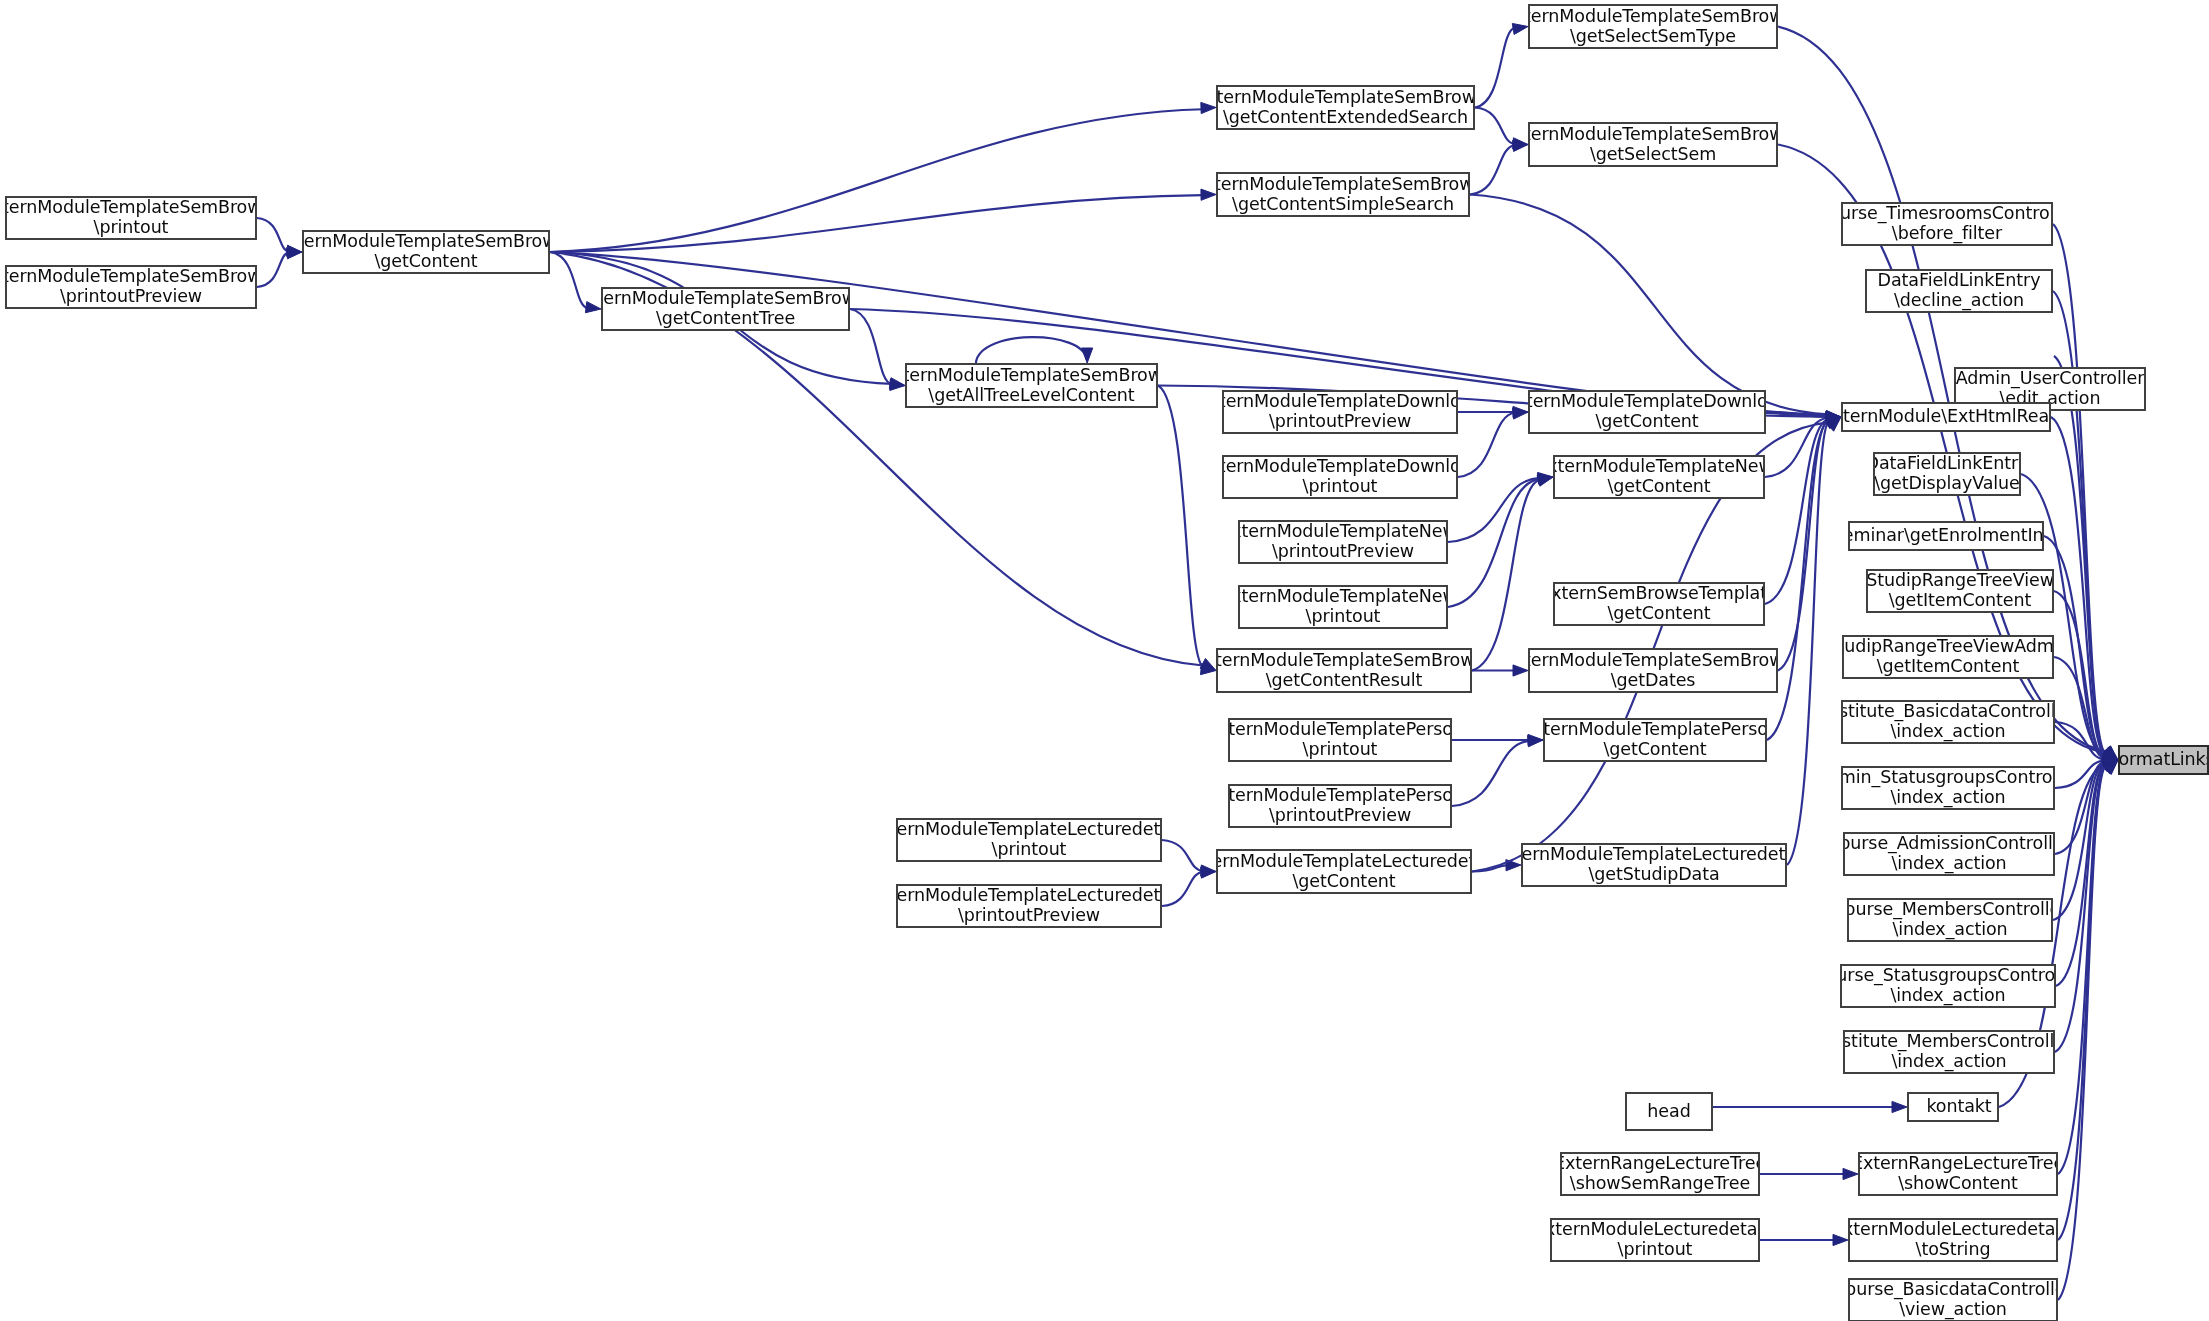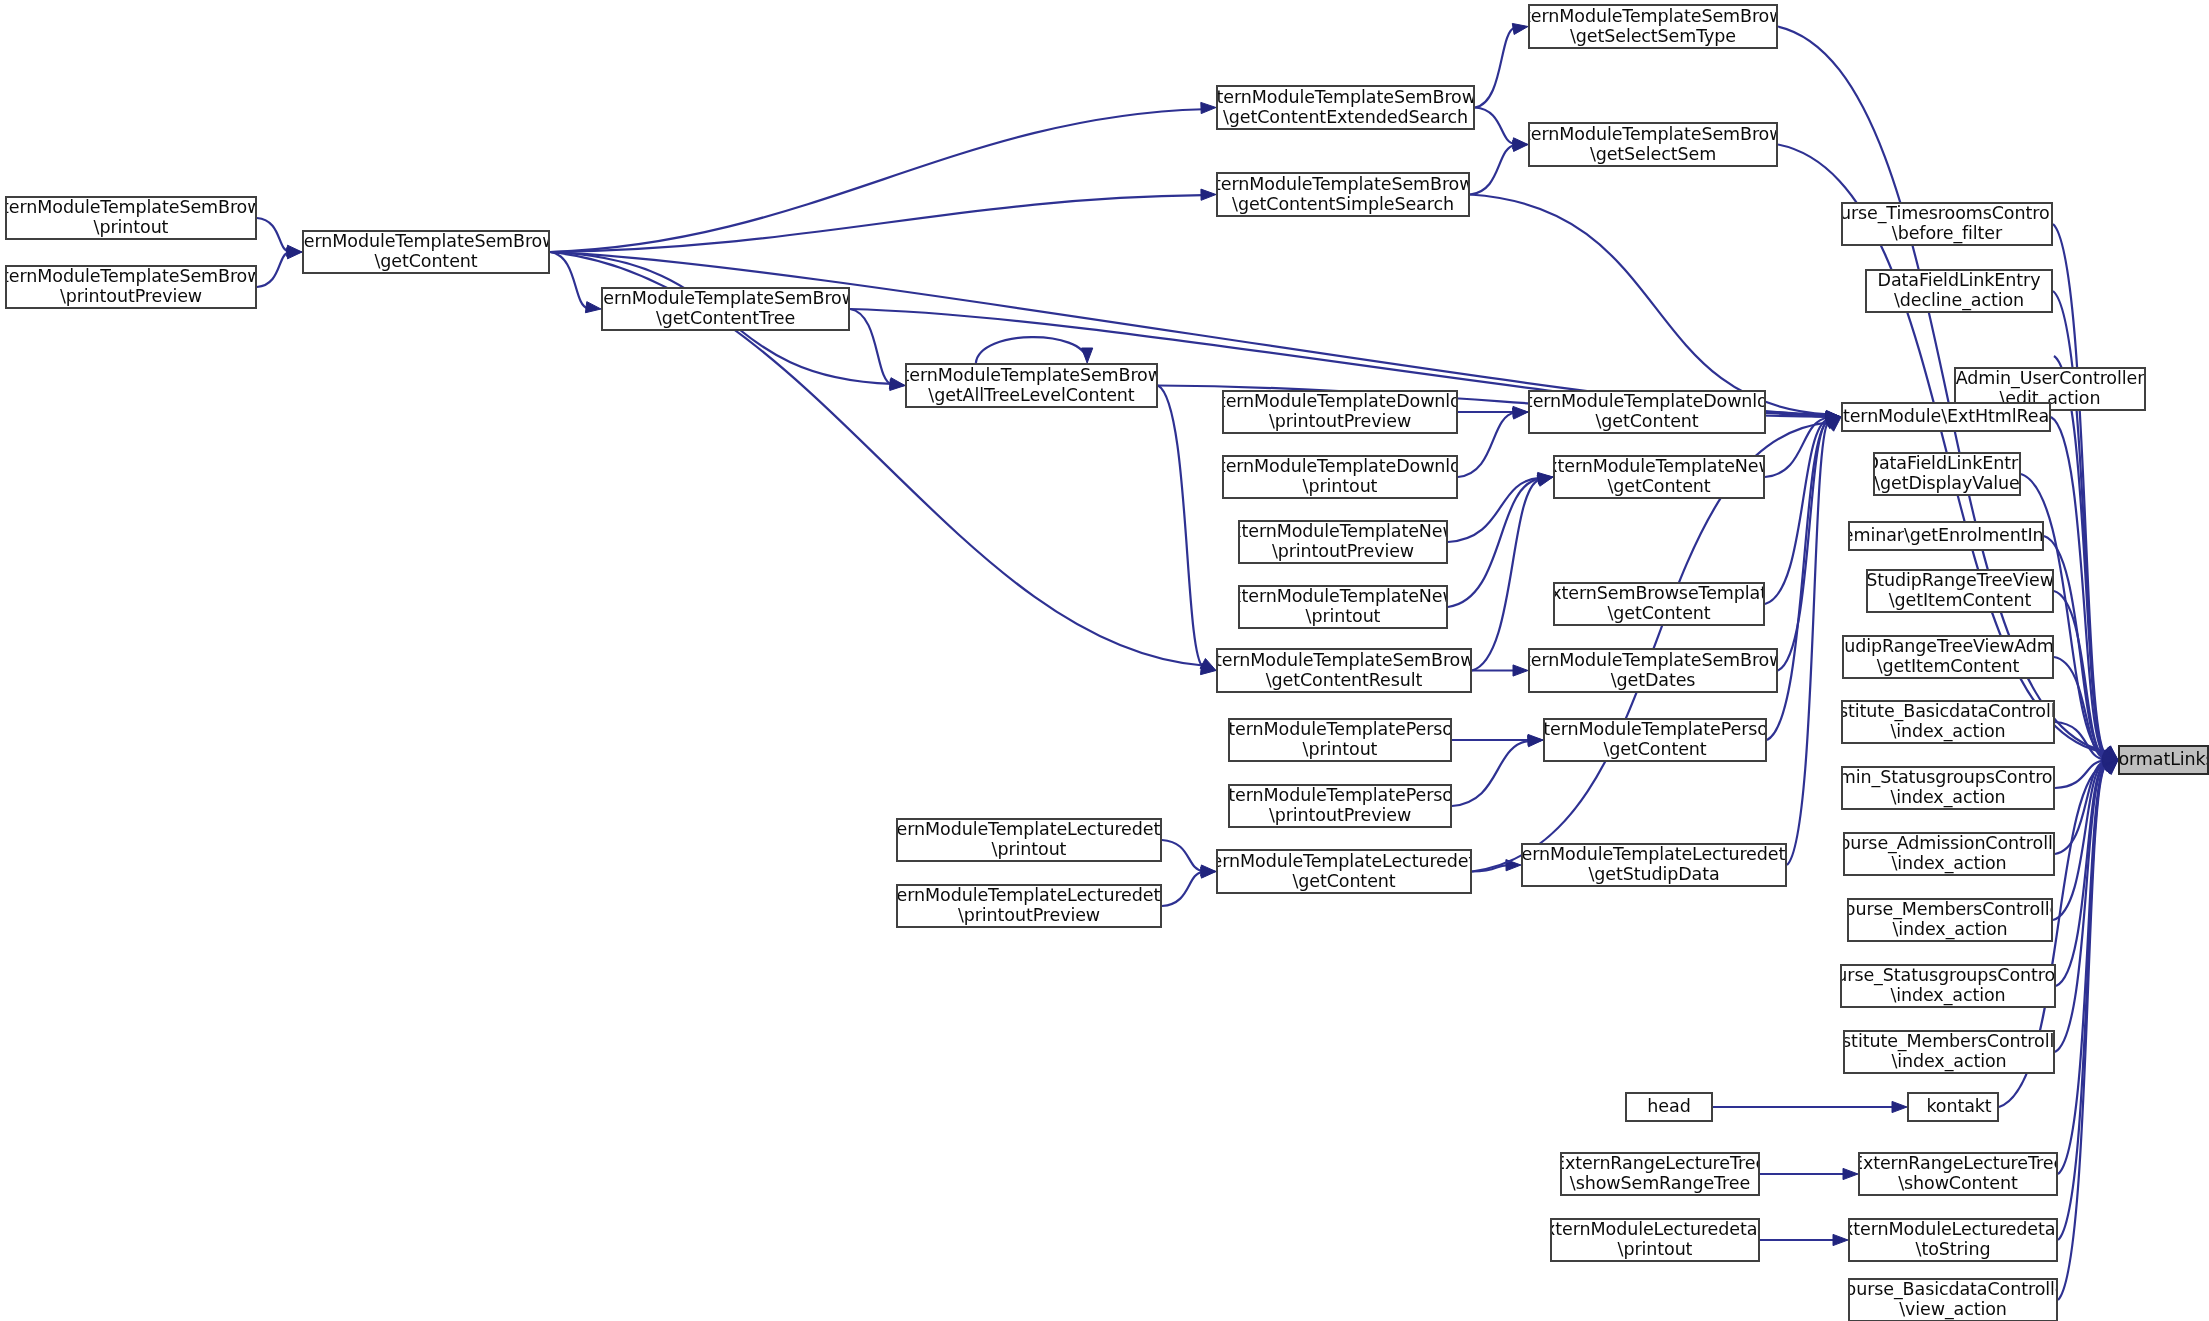--- a/index.html
+++ b/index.html
@@ -250,21 +250,21 @@
       <div class="gnode" style="left: 1841px; top: 766px; width: 214px; height: 44px;">Admin_StatusgroupsController
 \index_action</div>
       <div class="gnode" style="left: 1843px; top: 832px; width: 212px; height: 44px;">Course_AdmissionController
 \index_action</div>
       <div class="gnode" style="left: 1847px; top: 898px; width: 206px; height: 44px;">Course_MembersController
 \index_action</div>
       <div class="gnode" style="left: 1840px; top: 964px; width: 216px; height: 44px;">Course_StatusgroupsController
 \index_action</div>
       <div class="gnode" style="left: 1843px; top: 1030px; width: 212px; height: 44px;">Institute_MembersController
 \index_action</div>
-      <div class="gnode" style="left: 1625px; top: 1092px; width: 88px; height: 30px;">head</div>
+      <div class="gnode" style="left: 1625px; top: 1092px; width: 88px; height: 39px;">head</div>
       <div class="gnode" style="left: 1907px; top: 1092px; width: 92px; height: 30px; padding-left: 16px;">kontakt</div>
       <div class="gnode" style="left: 1560px; top: 1152px; width: 200px; height: 44px;">ExternRangeLectureTree
 \showSemRangeTree</div>
       <div class="gnode" style="left: 1858px; top: 1152px; width: 200px; height: 44px;">ExternRangeLectureTree
 \showContent</div>
       <div class="gnode" style="left: 1550px; top: 1218px; width: 210px; height: 44px;">ExternModuleLecturedetails
 \printout</div>
       <div class="gnode" style="left: 1848px; top: 1218px; width: 210px; height: 44px;">ExternModuleLecturedetails
 \toString</div>
       <div class="gnode" style="left: 1848px; top: 1278px; width: 210px; height: 44px;">Course_BasicdataController

